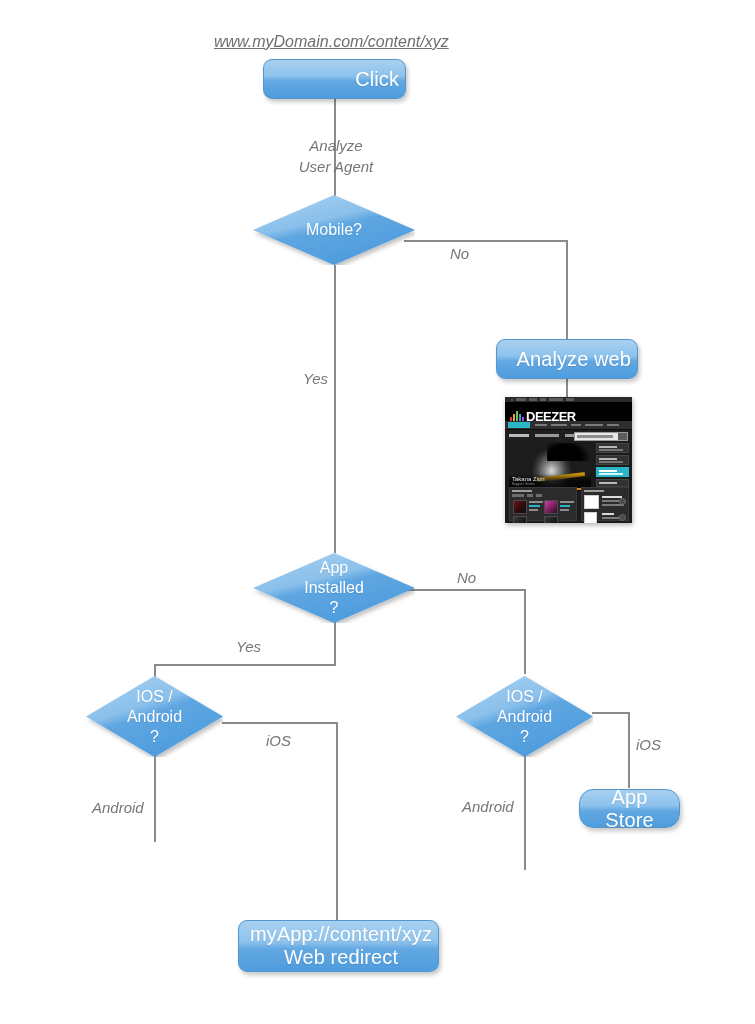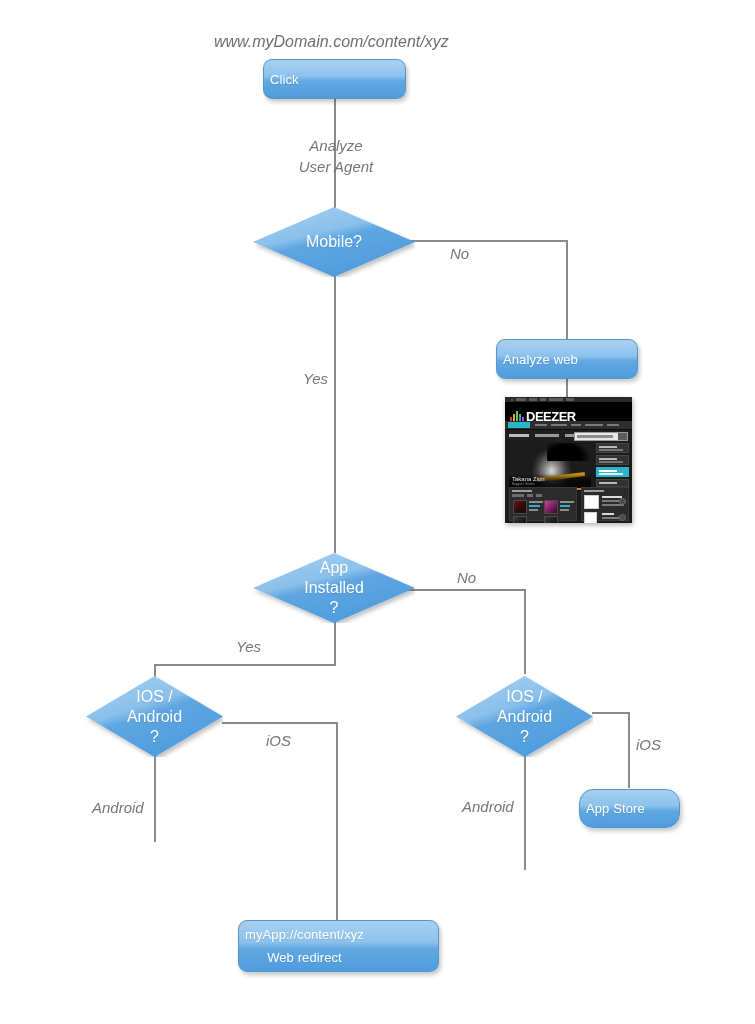--- a/index.html
+++ b/index.html
@@ -41,35 +41,36 @@
   .edge-label.center { text-align: center; }
 
   
   .caption {
     position: absolute;
     font-family: "Liberation Sans", sans-serif;
     font-style: italic;
     font-size: 16px;
     color: #6f6f6f;
     white-space: nowrap;
+    text-decoration: underline;
   }
 
   
   .node-box {
     position: absolute;
     box-sizing: border-box;
     border-radius: 9px;
     background: linear-gradient(to bottom, #a8d0f0 0%, #8dc2ec 42%, #62a8e2 56%, #4e9cdd 100%);
     border: 1px solid #5596cd;
     box-shadow: 2px 3px 4px rgba(0,0,0,0.22);
     display: flex;
     align-items: center;
-    justify-content: flex-start;
+    justify-content: flex-end;
     color: #ffffff;
-    font-size: 13px;
+    font-size: 20px;
     line-height: 23px;
     text-align: center;
     letter-spacing: 0.1px;
     text-shadow: 0 1px 1px rgba(0,0,0,0.10);
   }
   .node-box .lines { padding: 0 6px; }
 
   
   .diamond-wrap {
     position: absolute;
@@ -291,21 +292,21 @@
   <div class="edge-label" style="left:92px; top:798px;">Android</div>
 
   <div class="edge-label" style="left:636px; top:735px;">iOS</div>
 
   <div class="edge-label" style="left:462px; top:797px;">Android</div>
 
   <div class="node-box" style="left:263px; top:59px; width:143px; height:40px;">
     <span class="lines">Click</span>
   </div>
 
-  <div class="diamond-wrap" style="left:253px; top:207px; width:162px; height:70px;">
+  <div class="diamond-wrap" style="left:253px; top:195px; width:162px; height:70px;">
     <svg class="diamond-shape" viewBox="0 0 162 70" preserveAspectRatio="none">
       <defs>
         <linearGradient id="dg1" x1="0" y1="0" x2="0.55" y2="1">
           <stop offset="0%" stop-color="#a9d2f1"></stop>
           <stop offset="45%" stop-color="#8ac0eb"></stop>
           <stop offset="56%" stop-color="#5ea6e1"></stop>
           <stop offset="100%" stop-color="#4e9cdd"></stop>
         </linearGradient>
         <filter id="sh1" x="-20%" y="-20%" width="150%" height="150%">
           <feDropShadow dx="2" dy="3" stdDeviation="2" flood-color="#000" flood-opacity="0.25"></feDropShadow>

